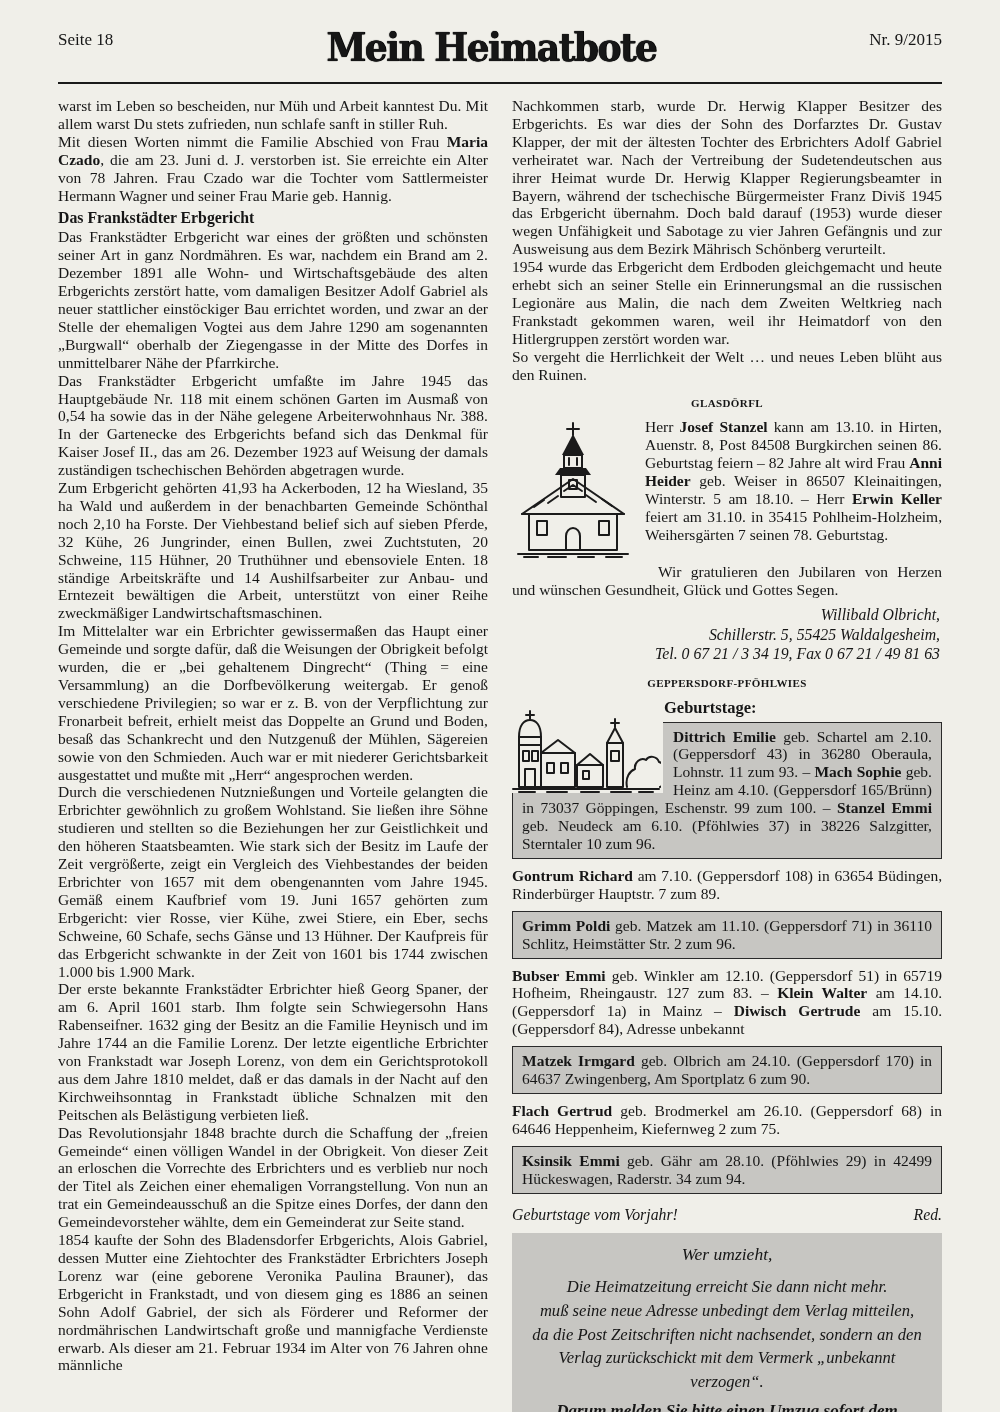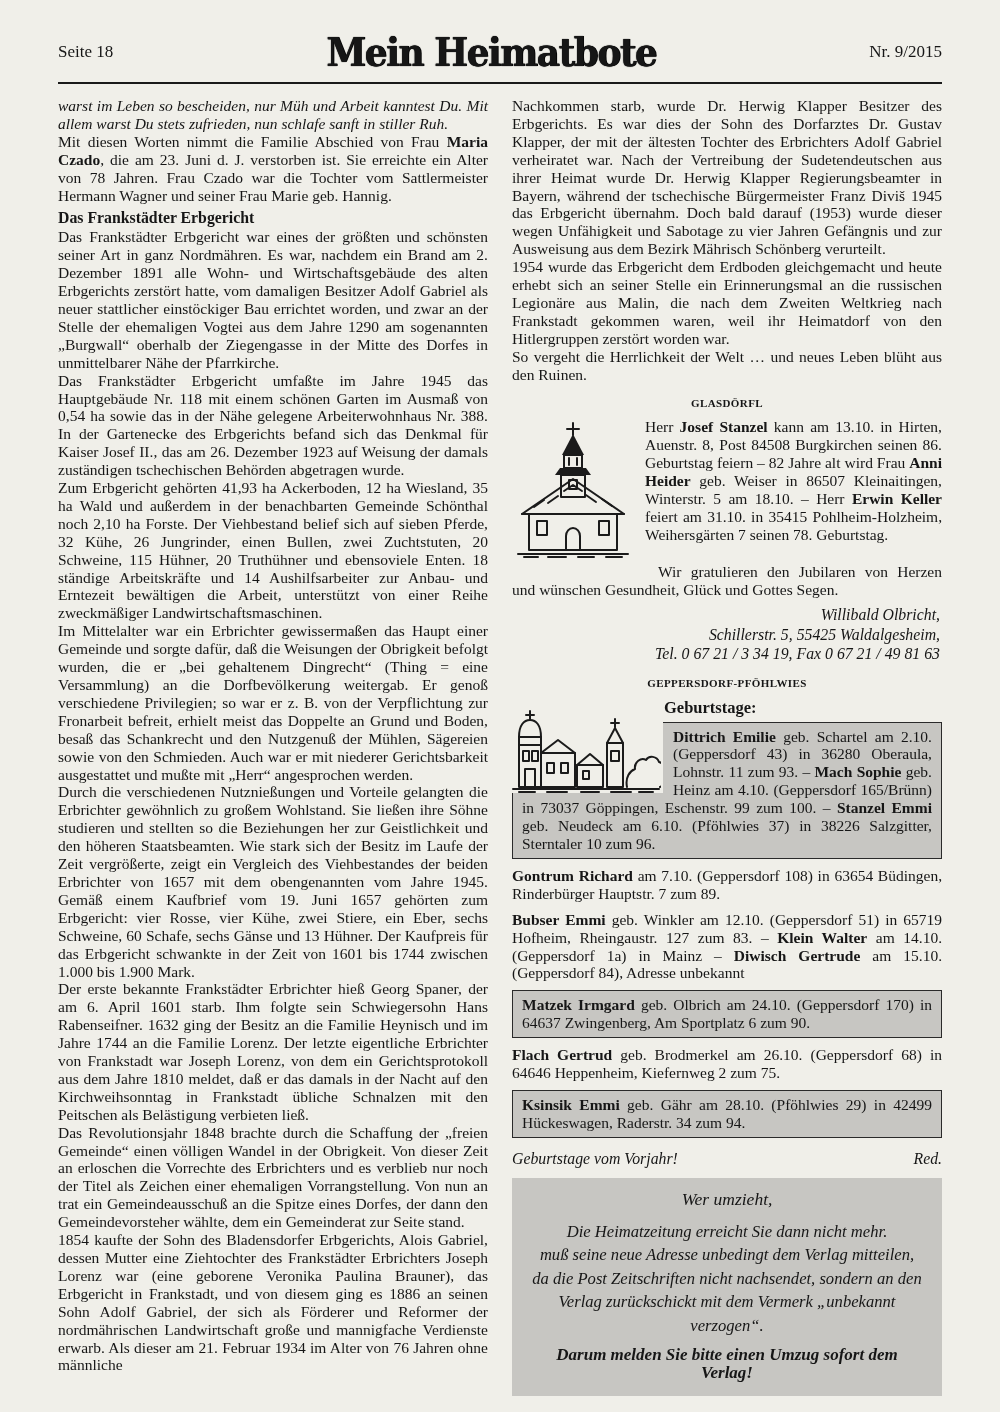--- a/index.html
+++ b/index.html
@@ -7,34 +7,34 @@
     position:relative;
     width:1000px;height:1412px;overflow:hidden;
     margin:0 auto;
     background:var(--paper,#f0efe9);
     color:#161616;
     font-family:"Liberation Serif", serif;
     box-sizing:border-box;
     padding:30px 58px 20px;
   }
   
-  .header{display:flex;justify-content:space-between;align-items:center;height:46px;}
+  .header{display:flex;justify-content:space-between;align-items:flex-start;height:46px;}
   .page-num,.issue{font-size:17px;padding-bottom:2px;white-space:nowrap;}
   .masthead{
     font-family:"DejaVu Serif", serif;font-weight:bold;font-size:36px;line-height:1;
     letter-spacing:-1.5px;transform:scaleY(1.1);transform-origin:bottom;
     text-shadow:0.7px 0 #000, 0 0 1px #000;
     white-space:nowrap;
   }
   .rule{border-bottom:2.5px solid #1a1a1a;margin-top:6px;}
   
   .columns{display:flex;gap:24px;margin-top:13px;}
   .col{width:430px;font-size:15.5px;line-height:17.9px;}
   p{margin:0;text-align:justify;}
-  .italic{font-style:italic;}
+  .italic{}
   .b{font-weight:bold;}
   .signature{text-align:right;font-style:italic;padding-right:6px;padding-top:1px;}
   .article-heading{font-size:15.8px;font-weight:bold;margin:5px 0 1px;line-height:17.9px;}
   .section-heading{text-align:center;font-weight:bold;font-size:11px;letter-spacing:.4px;margin:11px 0 6px;}
   
   .glas-block{display:flow-root;}
   .church-float{float:left;margin:3px 13px 2px 2px;}
   .congrats{clear:left;text-indent:146px;margin-top:2px;}
   .contact{text-align:right;font-style:italic;font-size:15.8px;line-height:19.5px;}
   .contact-wrap{margin:6px 2px 2px 0;}
@@ -141,20 +141,23 @@
             <path d="M100 46 h8 v10 h-8 z"></path>
             <path d="M116 82 c-2-10 3-16 8-18 c-1-7 6-12 11-9 c3-5 11-4 13 2 c5 1 7 8 4 13 c3 4 1 10-3 12"></path>
             <path d="M2 84 H148 M8 87 h16 M36 87 h20 M70 87 h18 M100 87 h20 M128 87 h14"></path>
           </svg>
         </div>
         <p><span class="b">Dittrich Emilie</span><span> geb. Schartel am 2.10. (Geppersdorf 43) in 36280 Oberaula, Lohnstr. 11 zum 93. – </span><span class="b">Mach Sophie</span><span> geb. Heinz am 4.10. (Geppersdorf 165/Brünn) in 73037 Göppingen, Eschenstr. 99 zum 100. – </span><span class="b">Stanzel Emmi</span><span> geb. Neudeck am 6.10. (Pföhlwies 37) in 38226 Salzgitter, Sterntaler 10 zum 96.</span></p>
       </div>
 
       <p class="entry"><span class="b">Gontrum Richard</span><span> am 7.10. (Geppersdorf 108) in 63654 Büdingen, Rinderbürger Hauptstr. 7 zum 89.</span></p>
 
+      <div class="gbox">
+        <p><span class="b">Grimm Poldi</span><span> geb. Matzek am 11.10. (Geppersdorf 71) in 36110 Schlitz, Heimstätter Str. 2 zum 96.</span></p>
+      </div>
 
       <p class="entry"><span class="b">Bubser Emmi</span><span> geb. Winkler am 12.10. (Geppersdorf 51) in 65719 Hofheim, Rheingaustr. 127 zum 83. – </span><span class="b">Klein Walter</span><span> am 14.10. (Geppersdorf 1a) in Mainz – </span><span class="b">Diwisch Gertrude</span><span> am 15.10. (Geppersdorf 84), Adresse unbekannt</span></p>
 
       <div class="gbox">
         <p><span class="b">Matzek Irmgard</span><span> geb. Olbrich am 24.10. (Geppersdorf 170) in 64637 Zwingenberg, Am Sportplatz 6 zum 90.</span></p>
       </div>
 
       <p class="entry"><span class="b">Flach Gertrud</span><span> geb. Brodmerkel am 26.10. (Geppersdorf 68) in 64646 Heppenheim, Kiefernweg 2 zum 75.</span></p>
 
       <div class="gbox">

